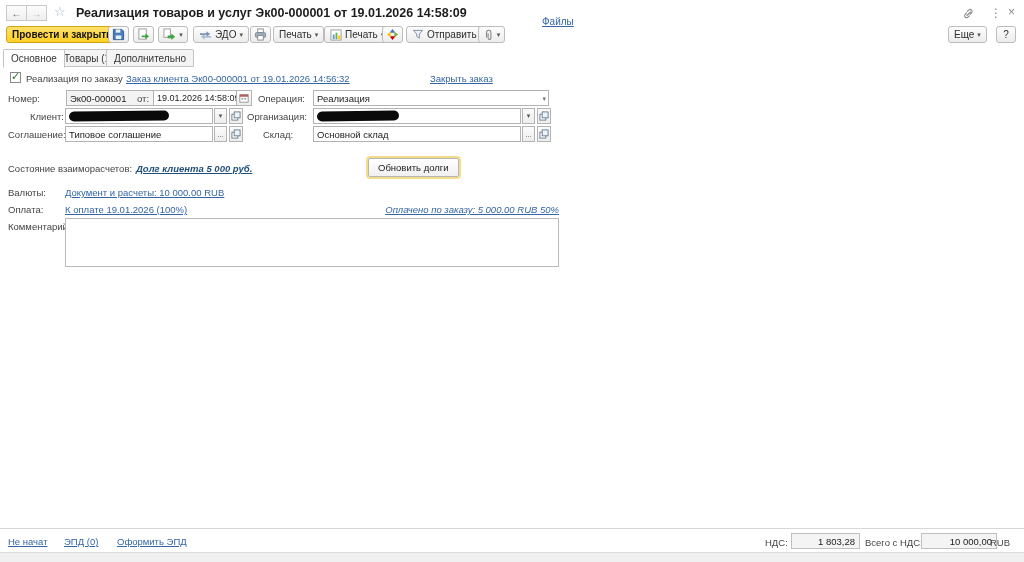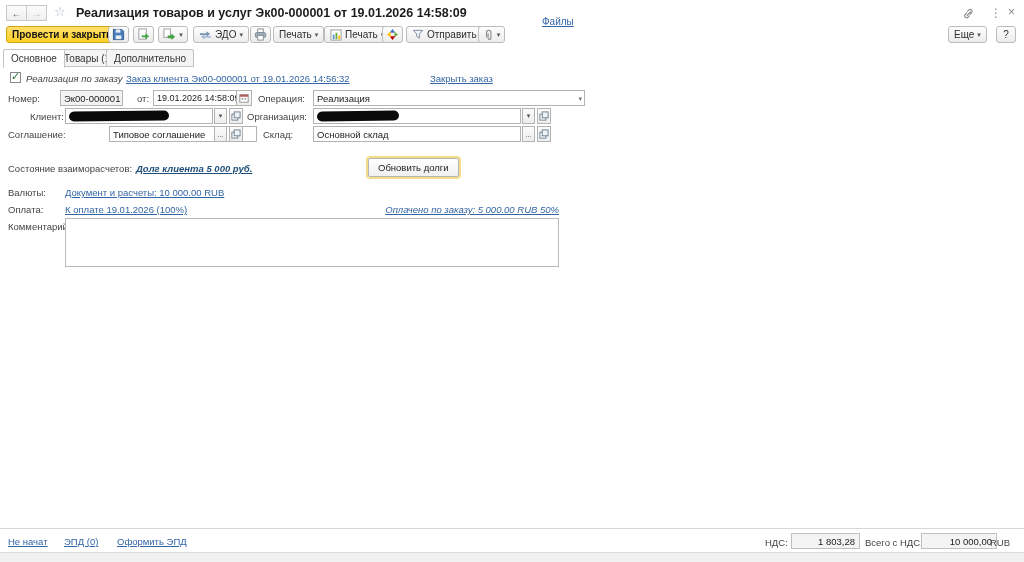--- a/index.html
+++ b/index.html
@@ -227,42 +227,42 @@
 </div>
 <div class="abs btn" style="left:996px; top:26px; width:20px; padding:0;">?</div>
 
 <div class="tab active" style="left:3px;">Основное</div>
 <div class="tab" style="left:56px;">Товары (1)</div>
 <div class="tab" style="left:106px;">Дополнительно</div>
 
 <div class="checkbox" style="left:10px; top:72px;">
   <span class="mark">✓</span>
 </div>
-<div class="abs flabel" style="left:26px; top:73px;font-style:italic;">Реализация по заказу</div>
+<div class="abs flabel" style="left:26px; top:73px;">Реализация по заказу</div>
 <div class="abs link" style="left:126px; top:73px;">Заказ клиента Эк00-000001 от 19.01.2026 14:56:32</div>
 <div class="abs link" style="left:430px; top:73px;">Закрыть заказ</div>
 
 <div class="abs flabel" style="left:8px; top:93px;">Номер:</div>
-<div class="input gray" style="left:60px; top:90px; width:63px;">
+<div class="input gray" style="left:66px; top:90px; width:88px;">
   <span>Эк00-000001</span>
 </div>
 <div class="abs flabel" style="left:137px; top:93px;">от:</div>
 <div class="input" style="left:153px; top:90px; width:99px; padding-right:17px;">
   <span style="font-size:9px;">19.01.2026 14:58:09</span>
   <span class="calbtn">
     <svg width="10" height="10" viewBox="0 0 12 12">
         <rect x="1" y="2" width="10" height="9" fill="#fff" stroke="#8a8a8a"></rect>
         <rect x="1" y="2" width="10" height="2.5" fill="#b85c5c"></rect>
         <rect x="3" y="6" width="2" height="2" fill="#9a9a9a"></rect>
         <rect x="6.5" y="6" width="2" height="2" fill="#9a9a9a"></rect>
       </svg>
   </span>
 </div>
 <div class="abs flabel" style="left:258px; top:93px;">Операция:</div>
-<div class="input" style="left:313px; top:90px; width:272px; padding-right:12px;">
+<div class="input" style="left:313px; top:90px; width:236px; padding-right:12px;">
   <span>Реализация</span>
   <span class="inner-caret">▾</span>
 </div>
 
 <div class="abs flabel" style="left:8px; top:111px;padding-left:22px;">Клиент:</div>
 <div class="input" style="left:65px; top:108px; width:148px;">
   <span class="redact" style="left:3px; width:100px;"></span>
 </div>
 <div class="attachbtn" style="left:214px; top:108px;">▾</div>
 <div class="openbtn" style="left:229px; top:108px;">
@@ -282,21 +282,21 @@
 <div class="openbtn" style="left:537px; top:108px;">
   <span>
       <svg width="10" height="10" viewBox="0 0 11 11">
         <rect x="1" y="3.5" width="6.5" height="6.5" fill="#fff" stroke="#6a7b8c"></rect>
         <rect x="3.5" y="1" width="6.5" height="6.5" fill="#eef3f8" stroke="#6a7b8c"></rect>
       </svg>
     </span>
 </div>
 
 <div class="abs flabel" style="left:8px; top:129px;">Соглашение:</div>
-<div class="input" style="left:65px; top:126px; width:148px;margin-left:44px;">
+<div class="input" style="left:65px; top:126px; width:148px;">
   <span>Типовое соглашение</span>
 </div>
 <div class="attachbtn" style="left:214px; top:126px; font-size:8px;">...</div>
 <div class="openbtn" style="left:229px; top:126px;">
   <span>
       <svg width="10" height="10" viewBox="0 0 11 11">
         <rect x="1" y="3.5" width="6.5" height="6.5" fill="#fff" stroke="#6a7b8c"></rect>
         <rect x="3.5" y="1" width="6.5" height="6.5" fill="#eef3f8" stroke="#6a7b8c"></rect>
       </svg>
     </span>

